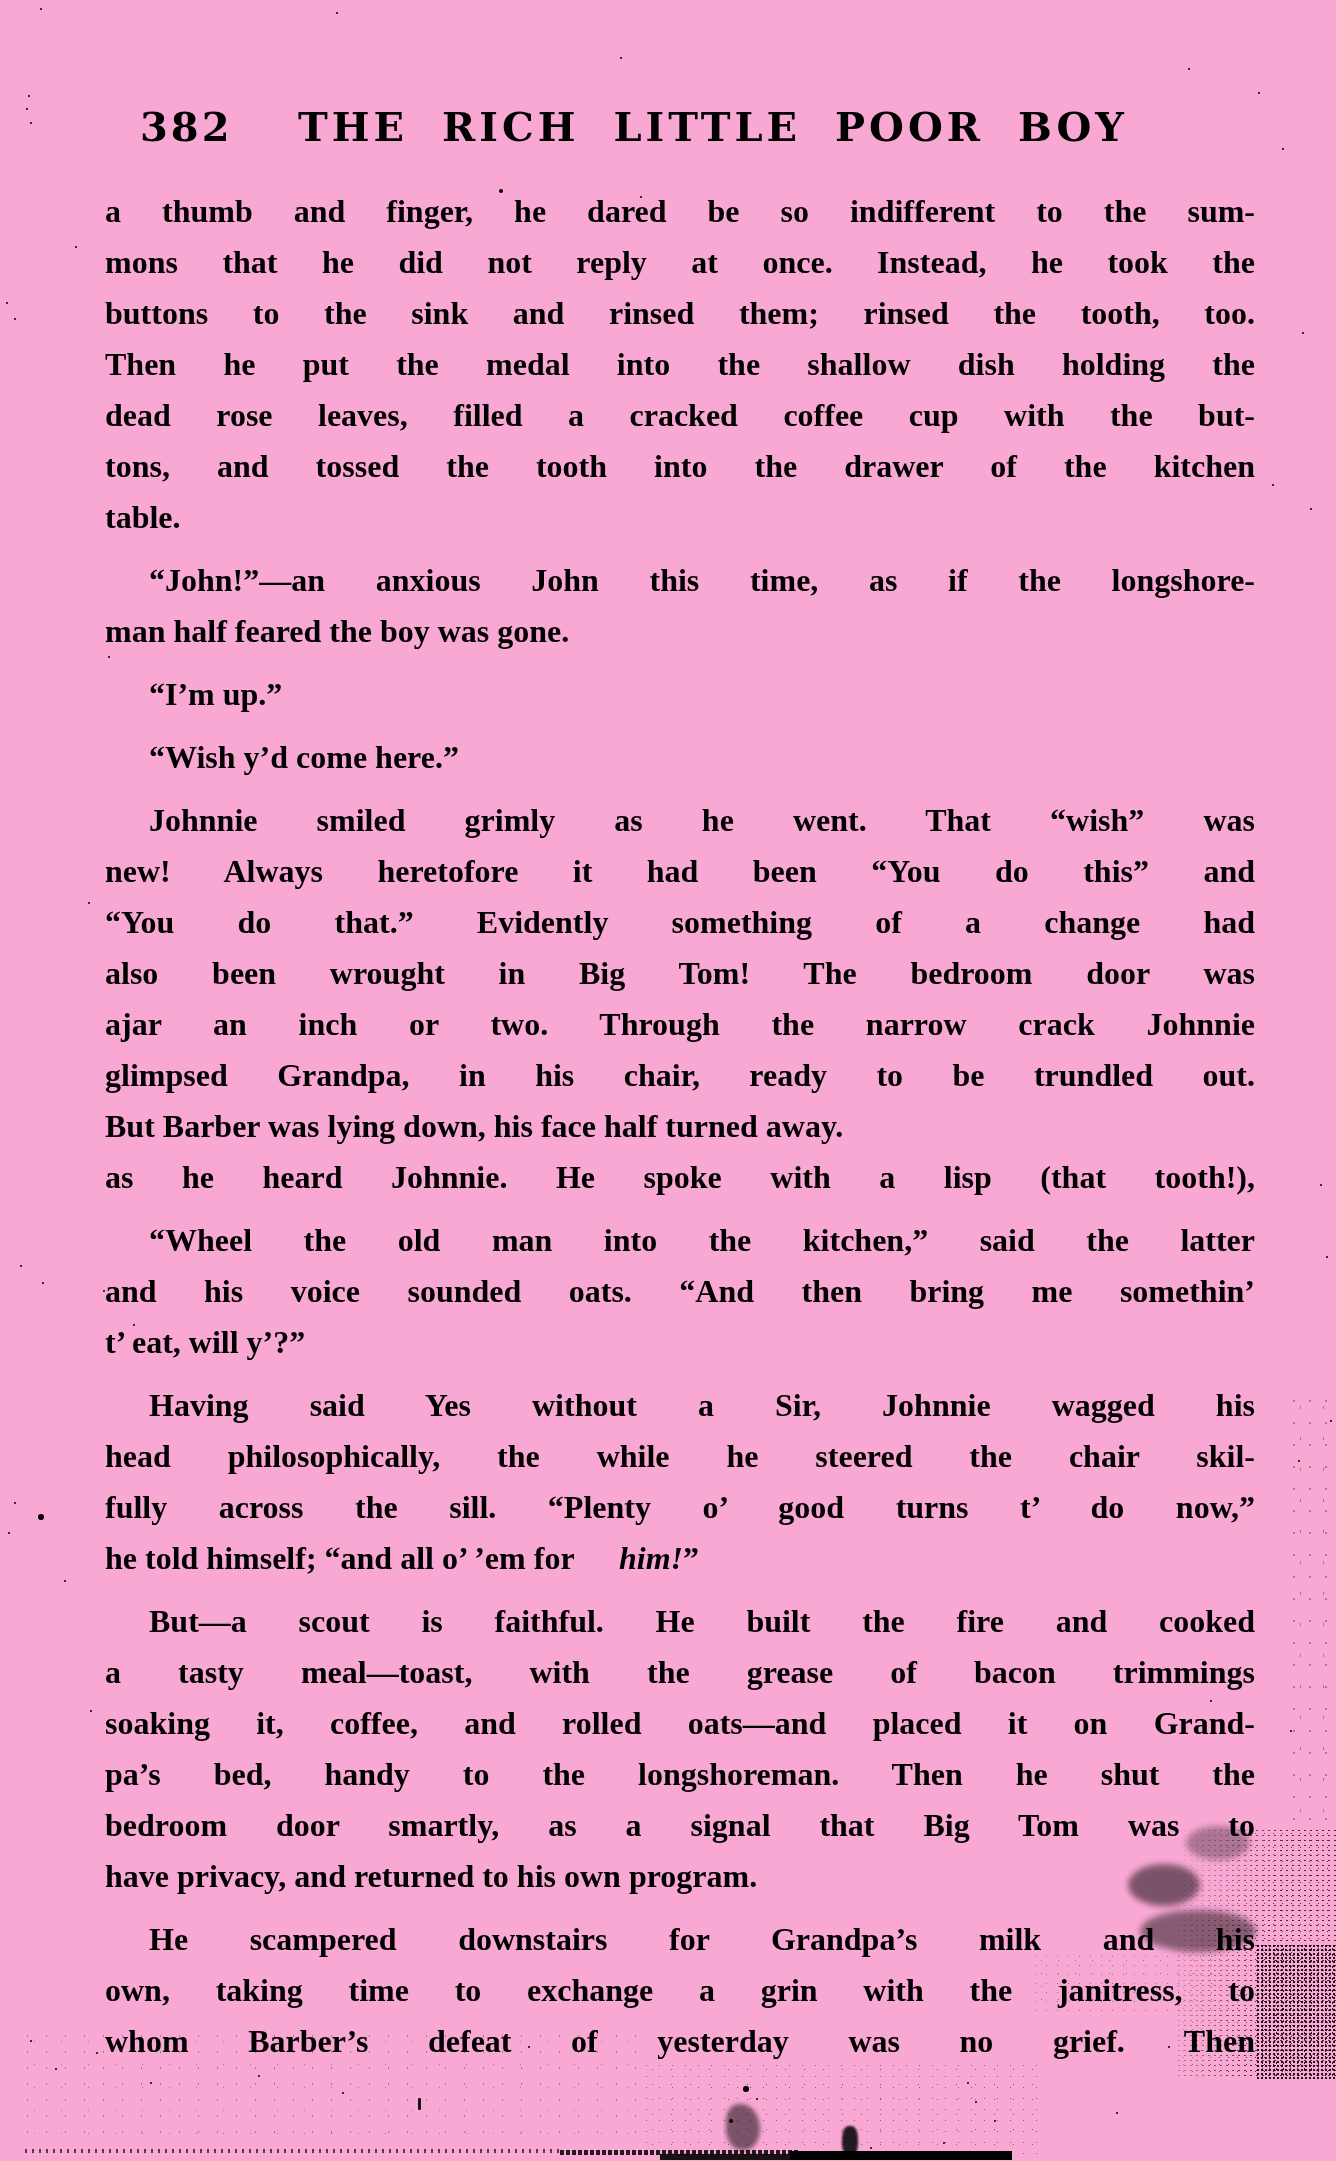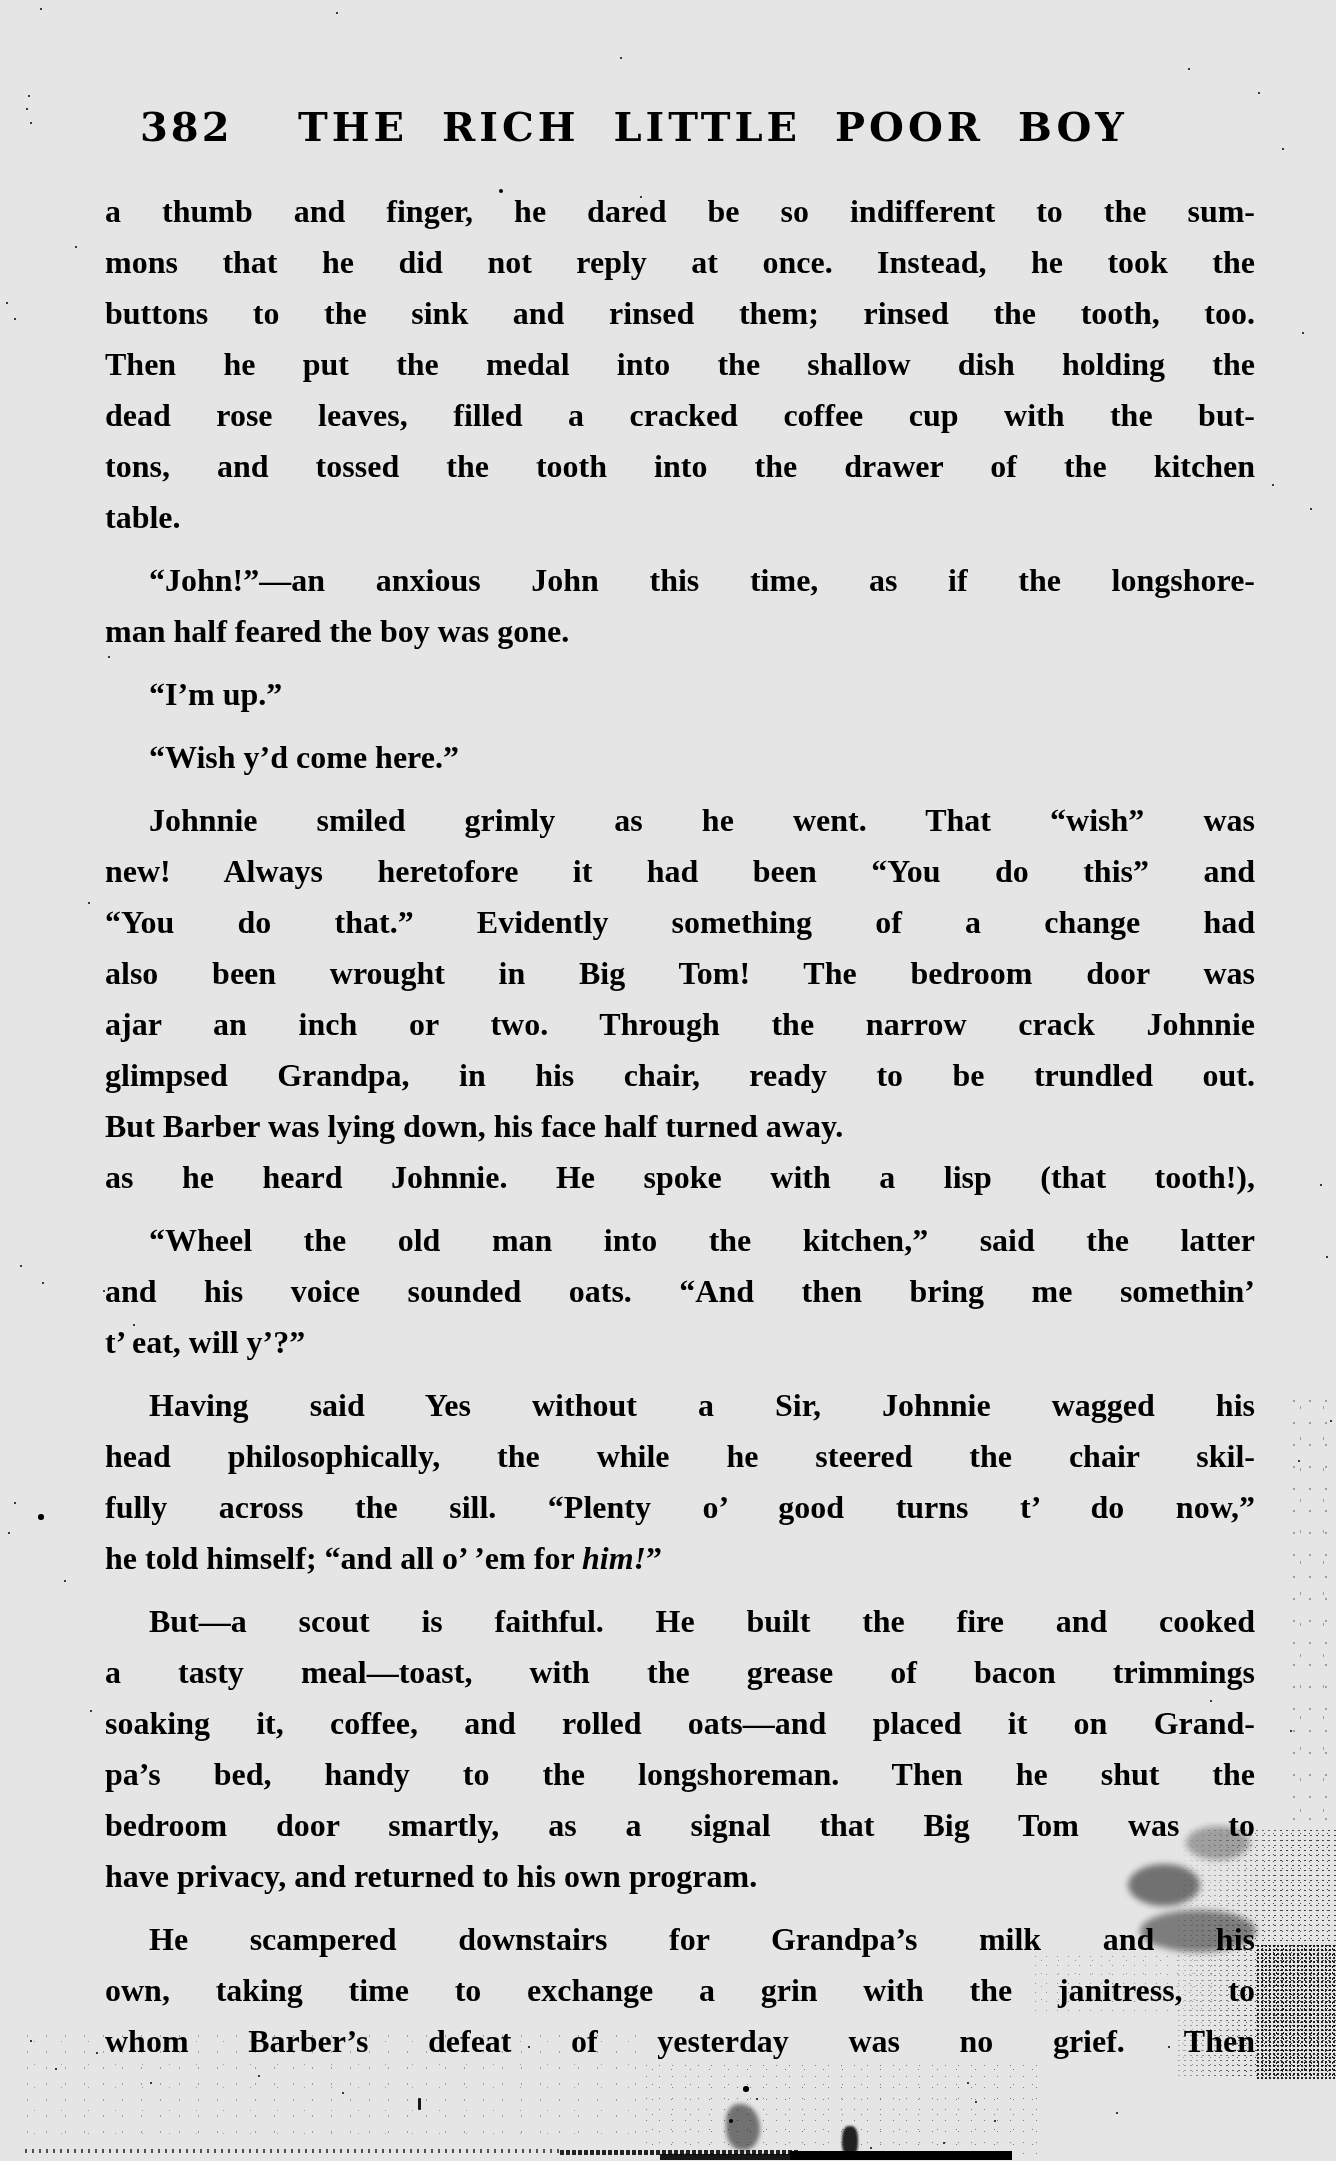--- a/index.html
+++ b/index.html
@@ -1,19 +1,19 @@
 <!DOCTYPE html>
 <html><head>
 <meta charset="utf-8">
 <style>
   html,body{margin:0;padding:0;background:#777;}
   .page{
     position:relative;
     width:1336px;height:2161px;
-    background:#e5e5e5;
+    background:#f9a8d4;
     overflow:hidden;
     font-family:"DejaVu Serif", serif;
     font-weight:700;
     color:#000;
     margin:0 auto;
   }
   
   .header{position:absolute;top:102px;left:0;width:1336px;height:52px;}
   .pagenum{
     position:absolute;left:140px;top:0;
@@ -33,21 +33,21 @@
   .line{
     text-align:justify;
     text-align-last:justify;
     text-justify:inter-word;
     height:51px;
     white-space:nowrap;
     white-space:normal;
   }
   .line.end{text-align-last:left;}
   .line.indent{text-indent:44px;margin-top:12px;}
-  .it{font-style:italic;}
+  .it{font-style:italic;margin-left:37px;}
   
   .speck,.blotch,.noise,.strip{position:absolute;pointer-events:none;}
   .specks{
     position:absolute;left:0;top:0;width:2px;height:2px;border-radius:50%;
     background:transparent;
     box-shadow:
       40px 8px 0 0 #000, 336px 12px 0 0 #000, 620px 57px 0 0 #000,
       28px 95px 0 0 #000, 26px 108px 0 0 #000, 30px 122px 0 0 #000,
       500px 190px 0 1px #000, 640px 196px 0 0 #000, 75px 246px 0 0 #000,
       6px 302px 0 0 #000, 14px 318px 0 0 #000, 1188px 68px 0 0 #000,

